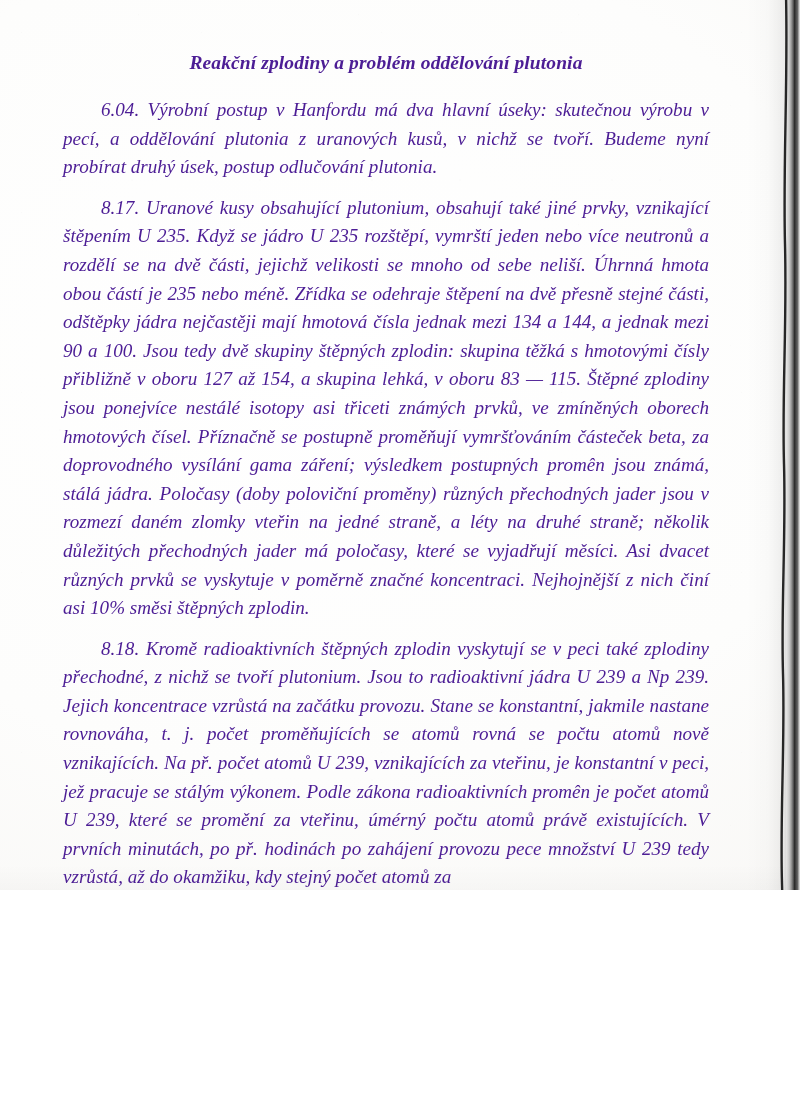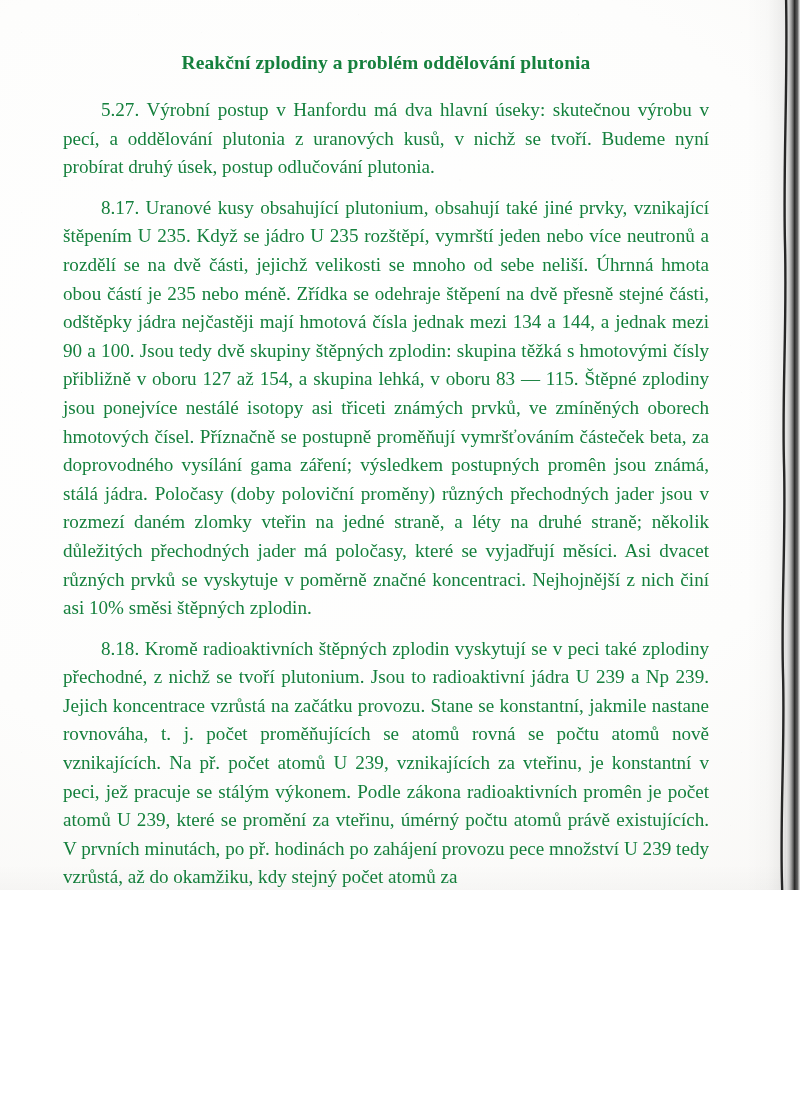--- a/index.html
+++ b/index.html
@@ -7,21 +7,22 @@
     padding: 0;
     background: #ffffff;
   }
   #page {
     position: relative;
     width: 800px;
     height: 890px;
     background: #fefefe;
     overflow: hidden;
     font-family: "Liberation Serif", "DejaVu Serif", serif;
-    color: #15803d;
+    color: #4c1d95;
+    font-style: italic;
   }
   
   #paper-tone {
     position: absolute;
     inset: 0;
     background:
       radial-gradient(ellipse 900px 700px at 40% 40%, #ffffff 0%, #fdfdfc 60%, #f8f7f5 100%);
     pointer-events: none;
   }
   
@@ -113,21 +114,21 @@
 </head>
 <body>
 
 <div id="page">
 
   <div id="paper-tone"></div>
 
   <h1 class="page-title">Reakční zplodiny a problém oddělování plutonia</h1>
 
   <div class="body-text" style="top: 96px;">
-    <p class="para">5.27. Výrobní postup v Hanfordu má dva hlavní úseky: skutečnou výrobu v pecí, a oddělování plutonia z uranových kusů, v nichž se tvoří. Budeme nyní probírat druhý úsek, postup odlučování plutonia.</p>
+    <p class="para">6.04. Výrobní postup v Hanfordu má dva hlavní úseky: skutečnou výrobu v pecí, a oddělování plutonia z uranových kusů, v nichž se tvoří. Budeme nyní probírat druhý úsek, postup odlučování plutonia.</p>
     <p class="para">8.17. Uranové kusy obsahující plutonium, obsahují také jiné prvky, vznikající štěpením U 235. Když se jádro U 235 rozštěpí, vymrští jeden nebo více neutronů a rozdělí se na dvě části, jejichž velikosti se mnoho od sebe neliší. Úhrnná hmota obou částí je 235 nebo méně. Zřídka se odehraje štěpení na dvě přesně stejné části, odštěpky jádra nejčastěji mají hmotová čísla jednak mezi 134 a 144, a jednak mezi 90 a 100. Jsou tedy dvě skupiny štěpných zplodin: skupina těžká s hmotovými čísly přibližně v oboru 127 až 154, a skupina lehká, v oboru 83 — 115. Štěpné zplodiny jsou ponejvíce nestálé isotopy asi třiceti známých prvků, ve zmíněných oborech hmotových čísel. Příznačně se postupně proměňují vymršťováním částeček beta, za doprovodného vysílání gama záření; výsledkem postupných promên jsou známá, stálá jádra. Poločasy (doby poloviční proměny) různých přechodných jader jsou v rozmezí daném zlomky vteřin na jedné straně, a léty na druhé straně; několik důležitých přechodných jader má poločasy, které se vyjadřují měsíci. Asi dvacet různých prvků se vyskytuje v poměrně značné koncentraci. Nejhojnější z nich činí asi 10% směsi štěpných zplodin.</p>
     <p class="para">8.18. Kromě radioaktivních štěpných zplodin vyskytují se v peci také zplodiny přechodné, z nichž se tvoří plutonium. Jsou to radioaktivní jádra U 239 a Np 239. Jejich koncentrace vzrůstá na začátku provozu. Stane se konstantní, jakmile nastane rovnováha, t. j. počet proměňujících se atomů rovná se počtu atomů nově vznikajících. Na př. počet atomů U 239, vznikajících za vteřinu, je konstantní v peci, jež pracuje se stálým výkonem. Podle zákona radioaktivních promên je počet atomů U 239, které se promění za vteřinu, úmérný počtu atomů právě existujících. V prvních minutách, po př. hodinách po zahájení provozu pece množství U 239 tedy vzrůstá, až do okamžiku, kdy stejný počet atomů za</p>
   </div>
 
   <div class="folio">128</div>
 
   <div id="speckle"></div>
   <div id="scan-edge-soft"></div>
 
   <svg id="scan-edge" viewBox="0 0 24 1129" preserveAspectRatio="none" xmlns="http://www.w3.org/2000/svg">

